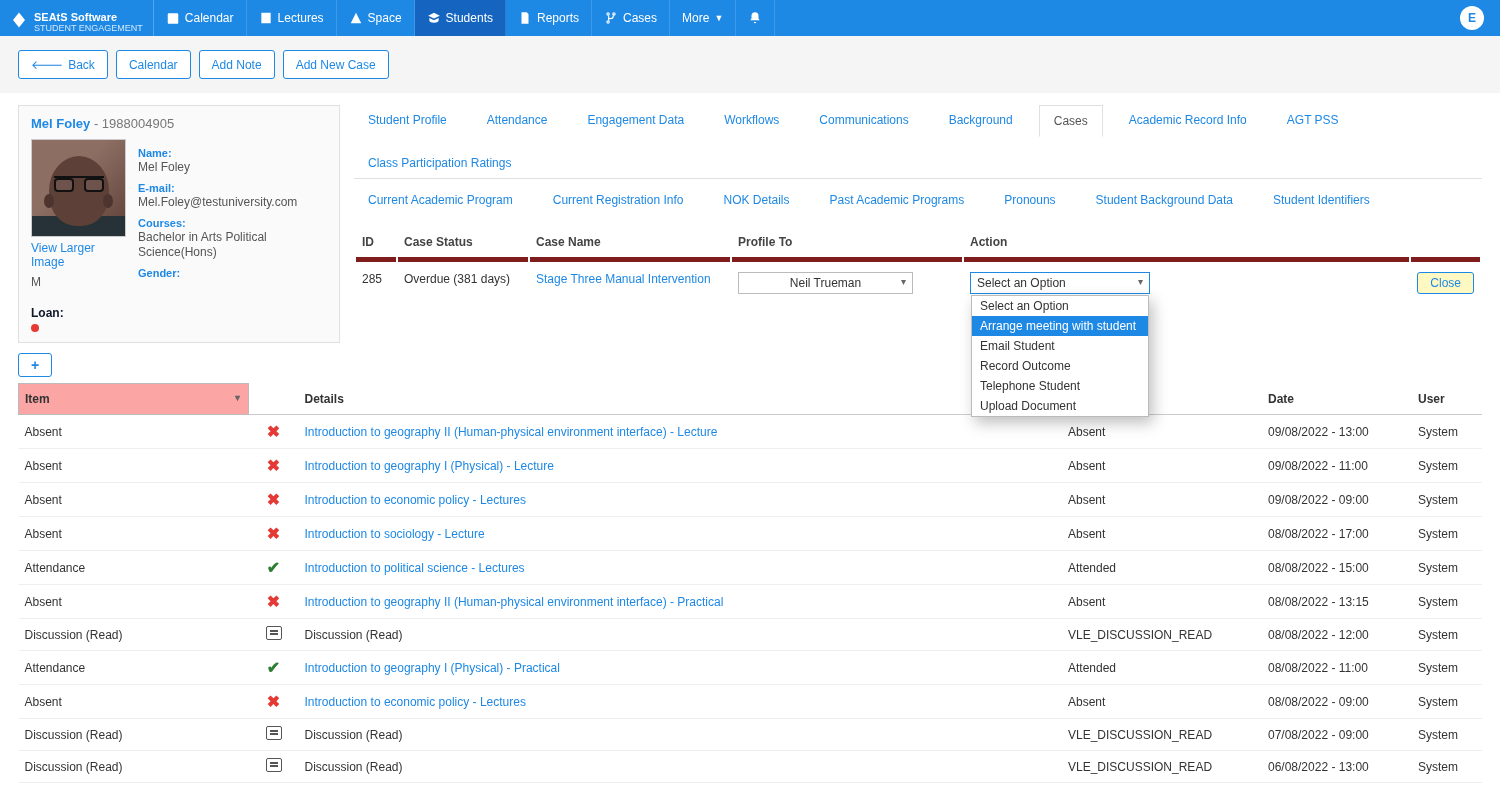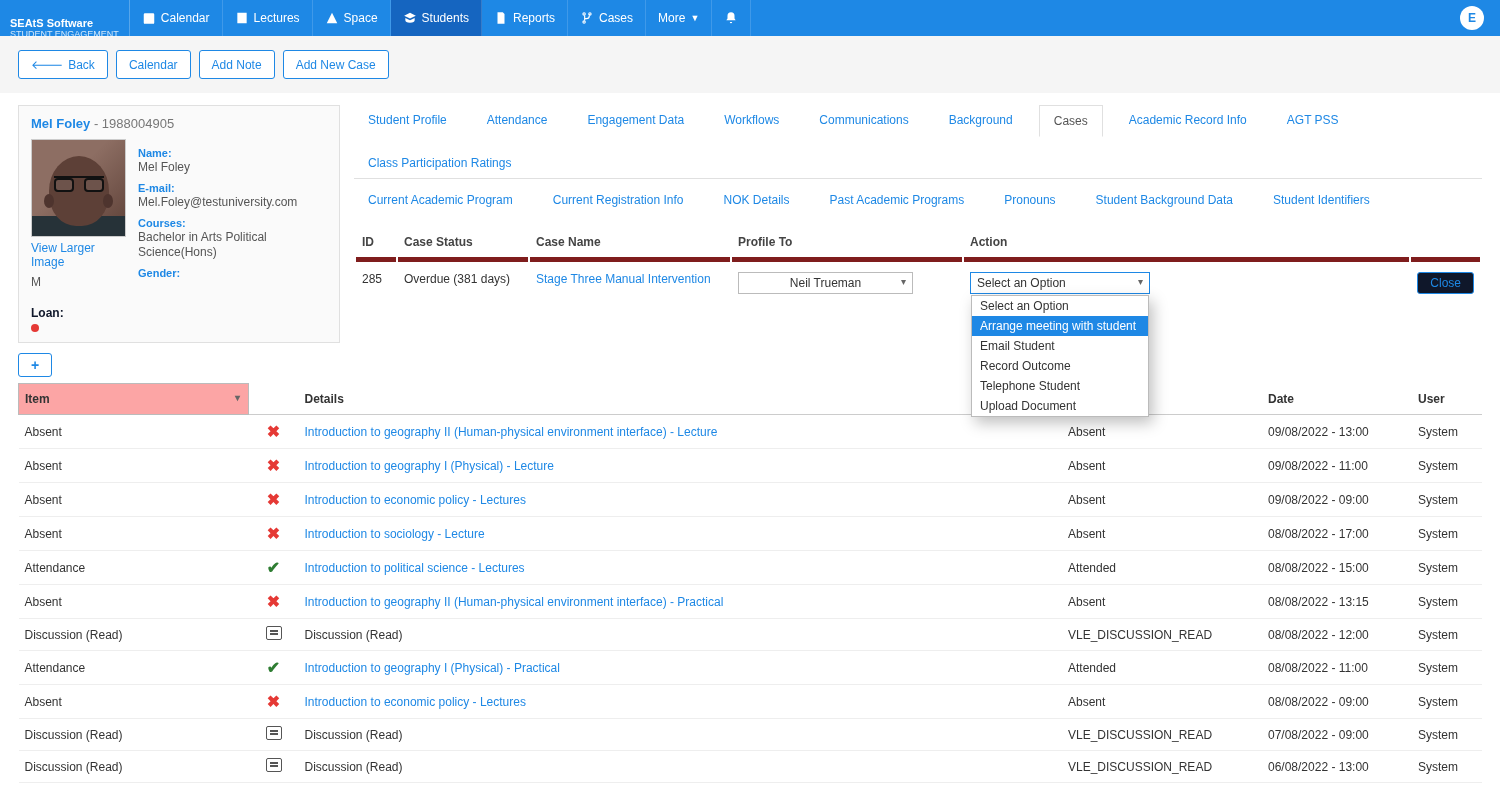--- a/index.html
+++ b/index.html
@@ -1,21 +1,21 @@
 <!DOCTYPE html>
 <html><head>
 <meta charset="utf-8">
 <style>
 * { box-sizing: border-box; margin: 0; padding: 0; }
 body { font-family: "Helvetica Neue", Arial, sans-serif; font-size: 13px; color: #333; background: #fff; }
 .app { width: 1500px; height: 789px; background: #fff; box-shadow: 8px 8px 20px rgba(0,0,0,0.25); position: relative; }
 
 
 .topnav { background: #1e88e5; height: 36px; display: flex; align-items: stretch; padding: 0 8px 0 0; }
-.brand { display: flex; align-items: flex-start; padding: 11px 10px; gap: 6px; color: #fff; font-size: 11px; border-right: 1px solid rgba(255,255,255,0.25); flex-direction: column; }
+.brand { display: flex; align-items: flex-start; padding: 11px 10px; gap: 6px; color: #fff; font-size: 11px; border-right: 1px solid rgba(255,255,255,0.25); }
 .brand-sub { color: rgba(255,255,255,0.8); font-size: 9px; }
 .navitems { display: flex; align-items: stretch; }
 .navitem { display: flex; align-items: center; gap: 5px; padding: 0 12px; color: #fff; font-size: 12px; cursor: pointer; border-right: 1px solid rgba(255,255,255,0.15); }
 .navitem.active { background: #1565c0; }
 .navitem svg { width: 14px; height: 14px; fill: #fff; }
 .navspacer { flex: 1; }
 .userbadge { background: #fff; color: #1e88e5; width: 24px; height: 24px; border-radius: 50%; display: flex; align-items: center; justify-content: center; font-weight: bold; font-size: 12px; margin: 6px 8px; }
 
 
 .toolbar { background: #f5f5f5; padding: 14px 18px; display: flex; gap: 8px; }
@@ -53,21 +53,21 @@
 .ctable { width: 100%; margin-top: 10px; }
 .ctable th { text-align: left; font-size: 12px; font-weight: bold; color: #444; padding: 8px 6px; border-bottom: 5px solid #7f1d1d; }
 .ctable td { font-size: 12px; padding: 8px 6px; vertical-align: top; }
 .caselink { color: #1e88e5; }
 .select { width: 175px; border: 1px solid #bbb; padding: 3px 6px; font-size: 12px; background: #fff; position: relative; }
 .select.action { width: 180px; border-color: #1e88e5; }
 .select::after { content: '▾'; position: absolute; right: 6px; top: 3px; color: #666; font-size: 10px; }
 .dropdown { position: absolute; top: 22px; left: 0; right: 0; background: #fff; border: 1px solid #bbb; box-shadow: 4px 6px 14px rgba(0,0,0,0.25); z-index: 100; }
 .dropdown .opt { padding: 3px 8px; font-size: 12px; cursor: pointer; }
 .dropdown .opt.hover { background: #1e88e5; color: #fff; }
-.closebtn { border: 1px solid #1e88e5; color: #1e88e5; background: #0f172a; padding: 3px 12px; font-size: 12px; border-radius: 3px; cursor: pointer; }
+.closebtn { border: 1px solid #1e88e5; color: #1e88e5; background: #fef9c3; padding: 3px 12px; font-size: 12px; border-radius: 3px; cursor: pointer; }
 
 
 .plusrow { padding: 10px 18px 6px 18px; }
 .plusbtn { border: 1px solid #1e88e5; color: #1e88e5; background: #fff; width: 34px; height: 24px; font-size: 14px; font-weight: bold; border-radius: 3px; cursor: pointer; }
 
 
 .logwrap { padding: 0 18px; }
 .logtable { width: 100%; border-collapse: collapse; }
 .logtable th { text-align: left; font-size: 12px; font-weight: bold; color: #333; padding: 8px 6px; border-bottom: 1px solid #ccc; }
 .logtable th.item { border: 1px solid #bbb; background: #fca5a5; position: relative; width: 230px; }

